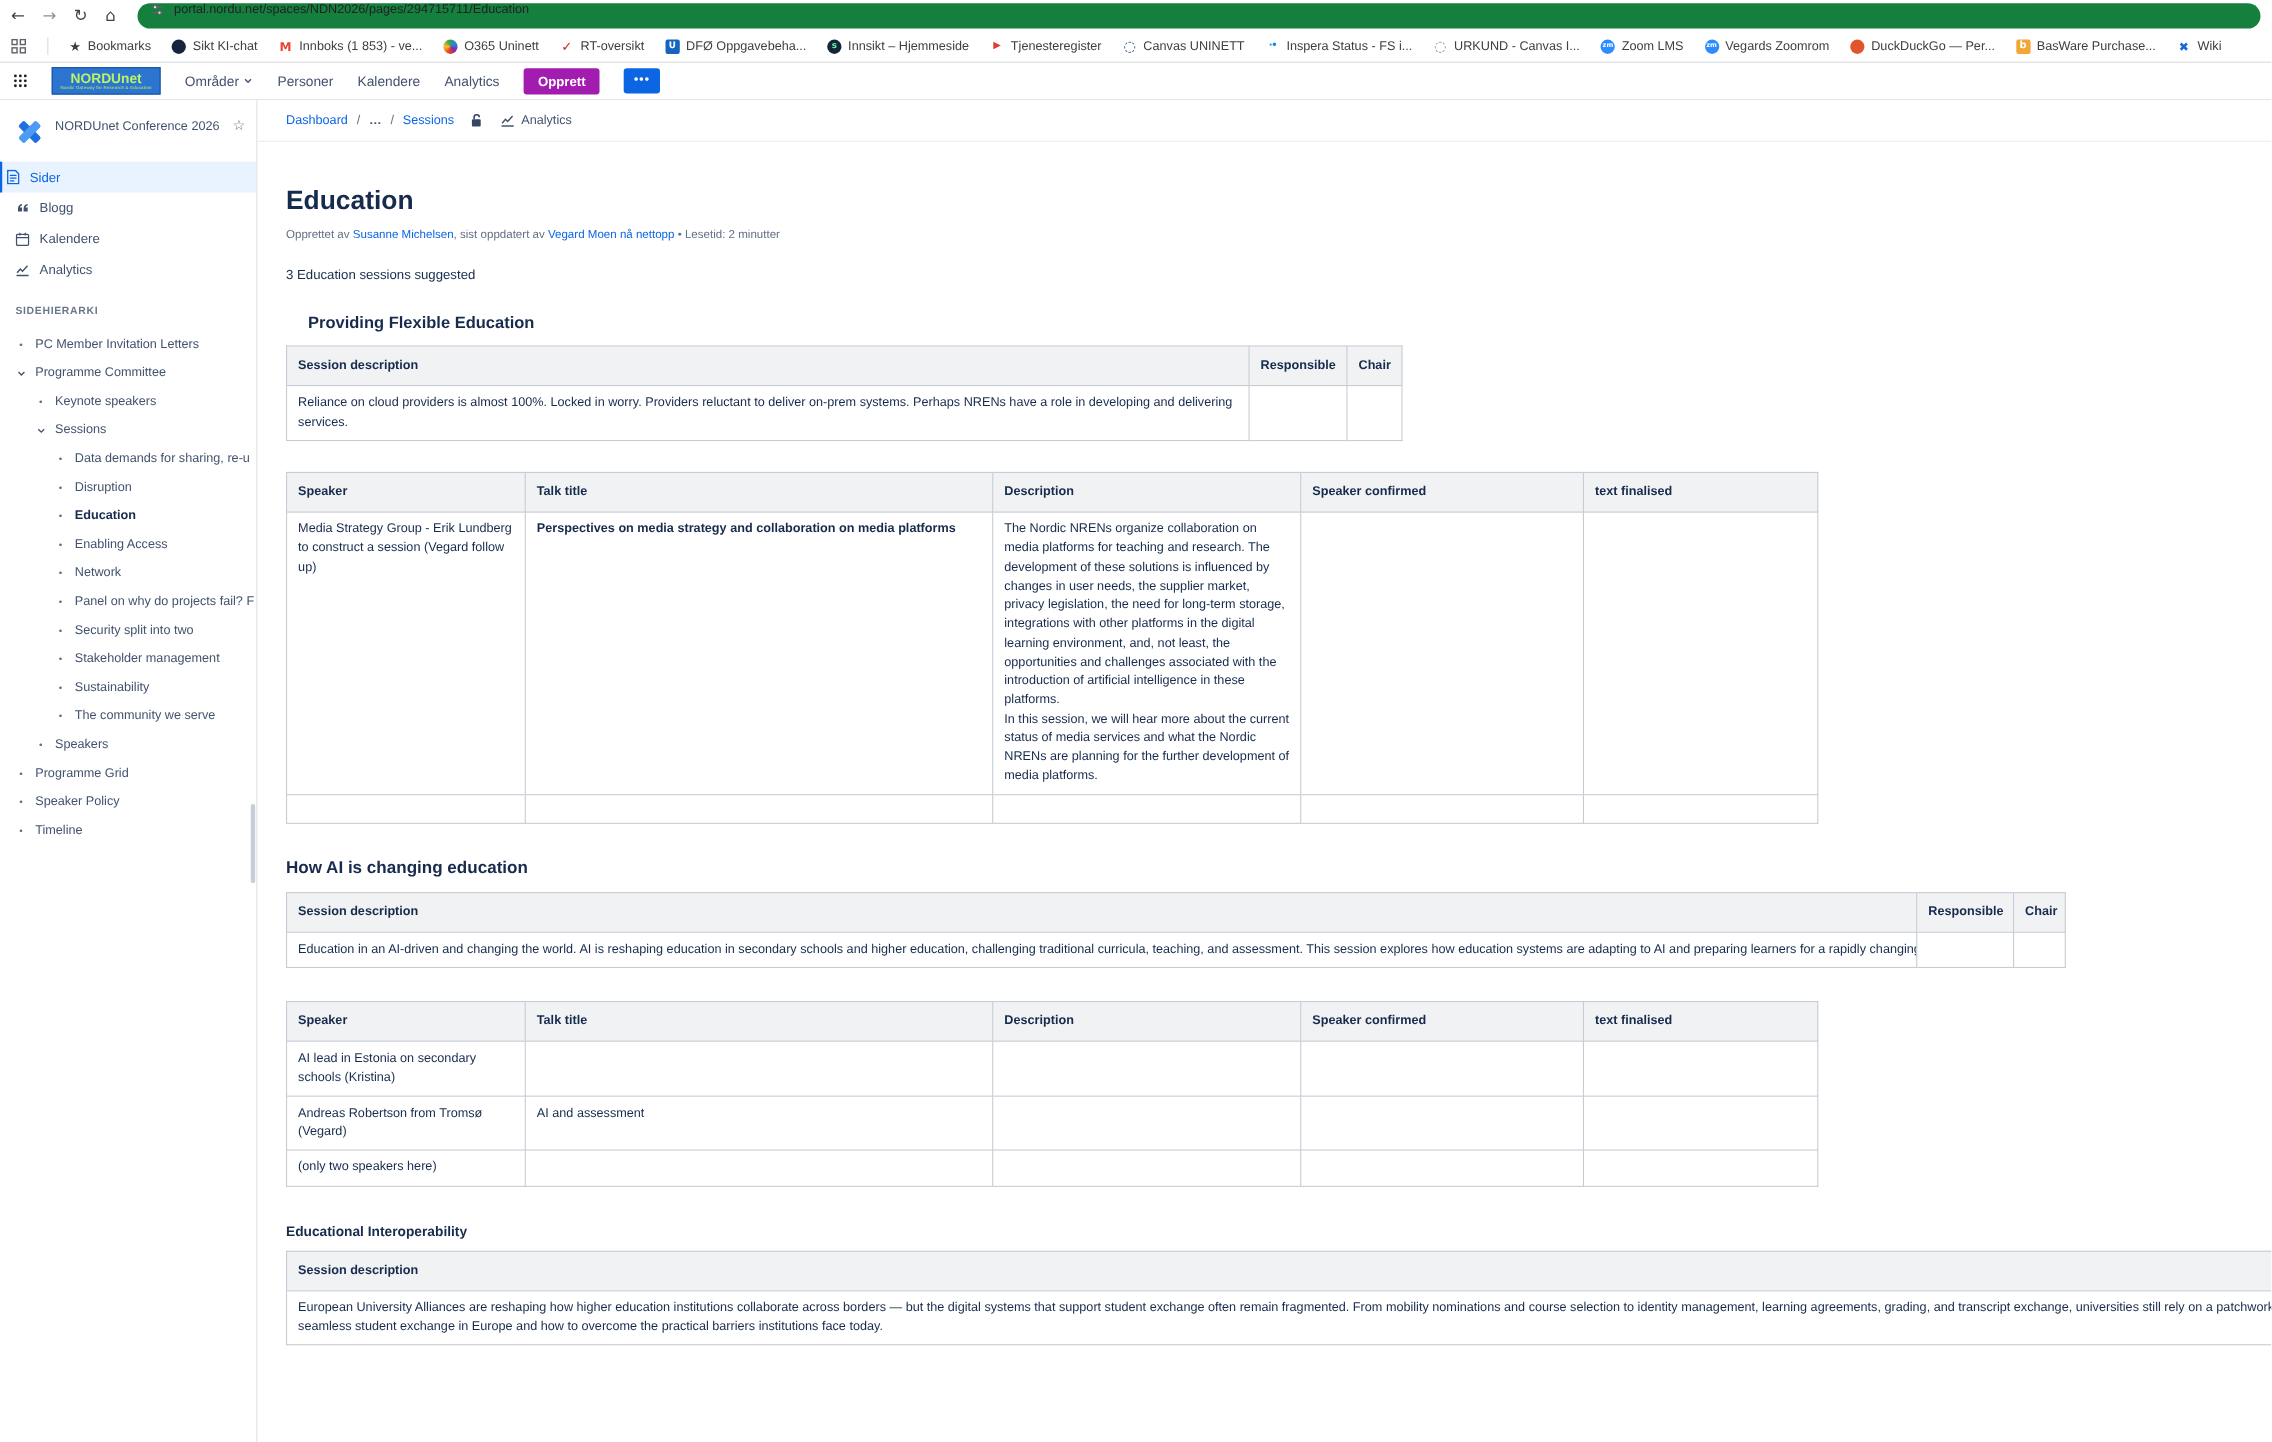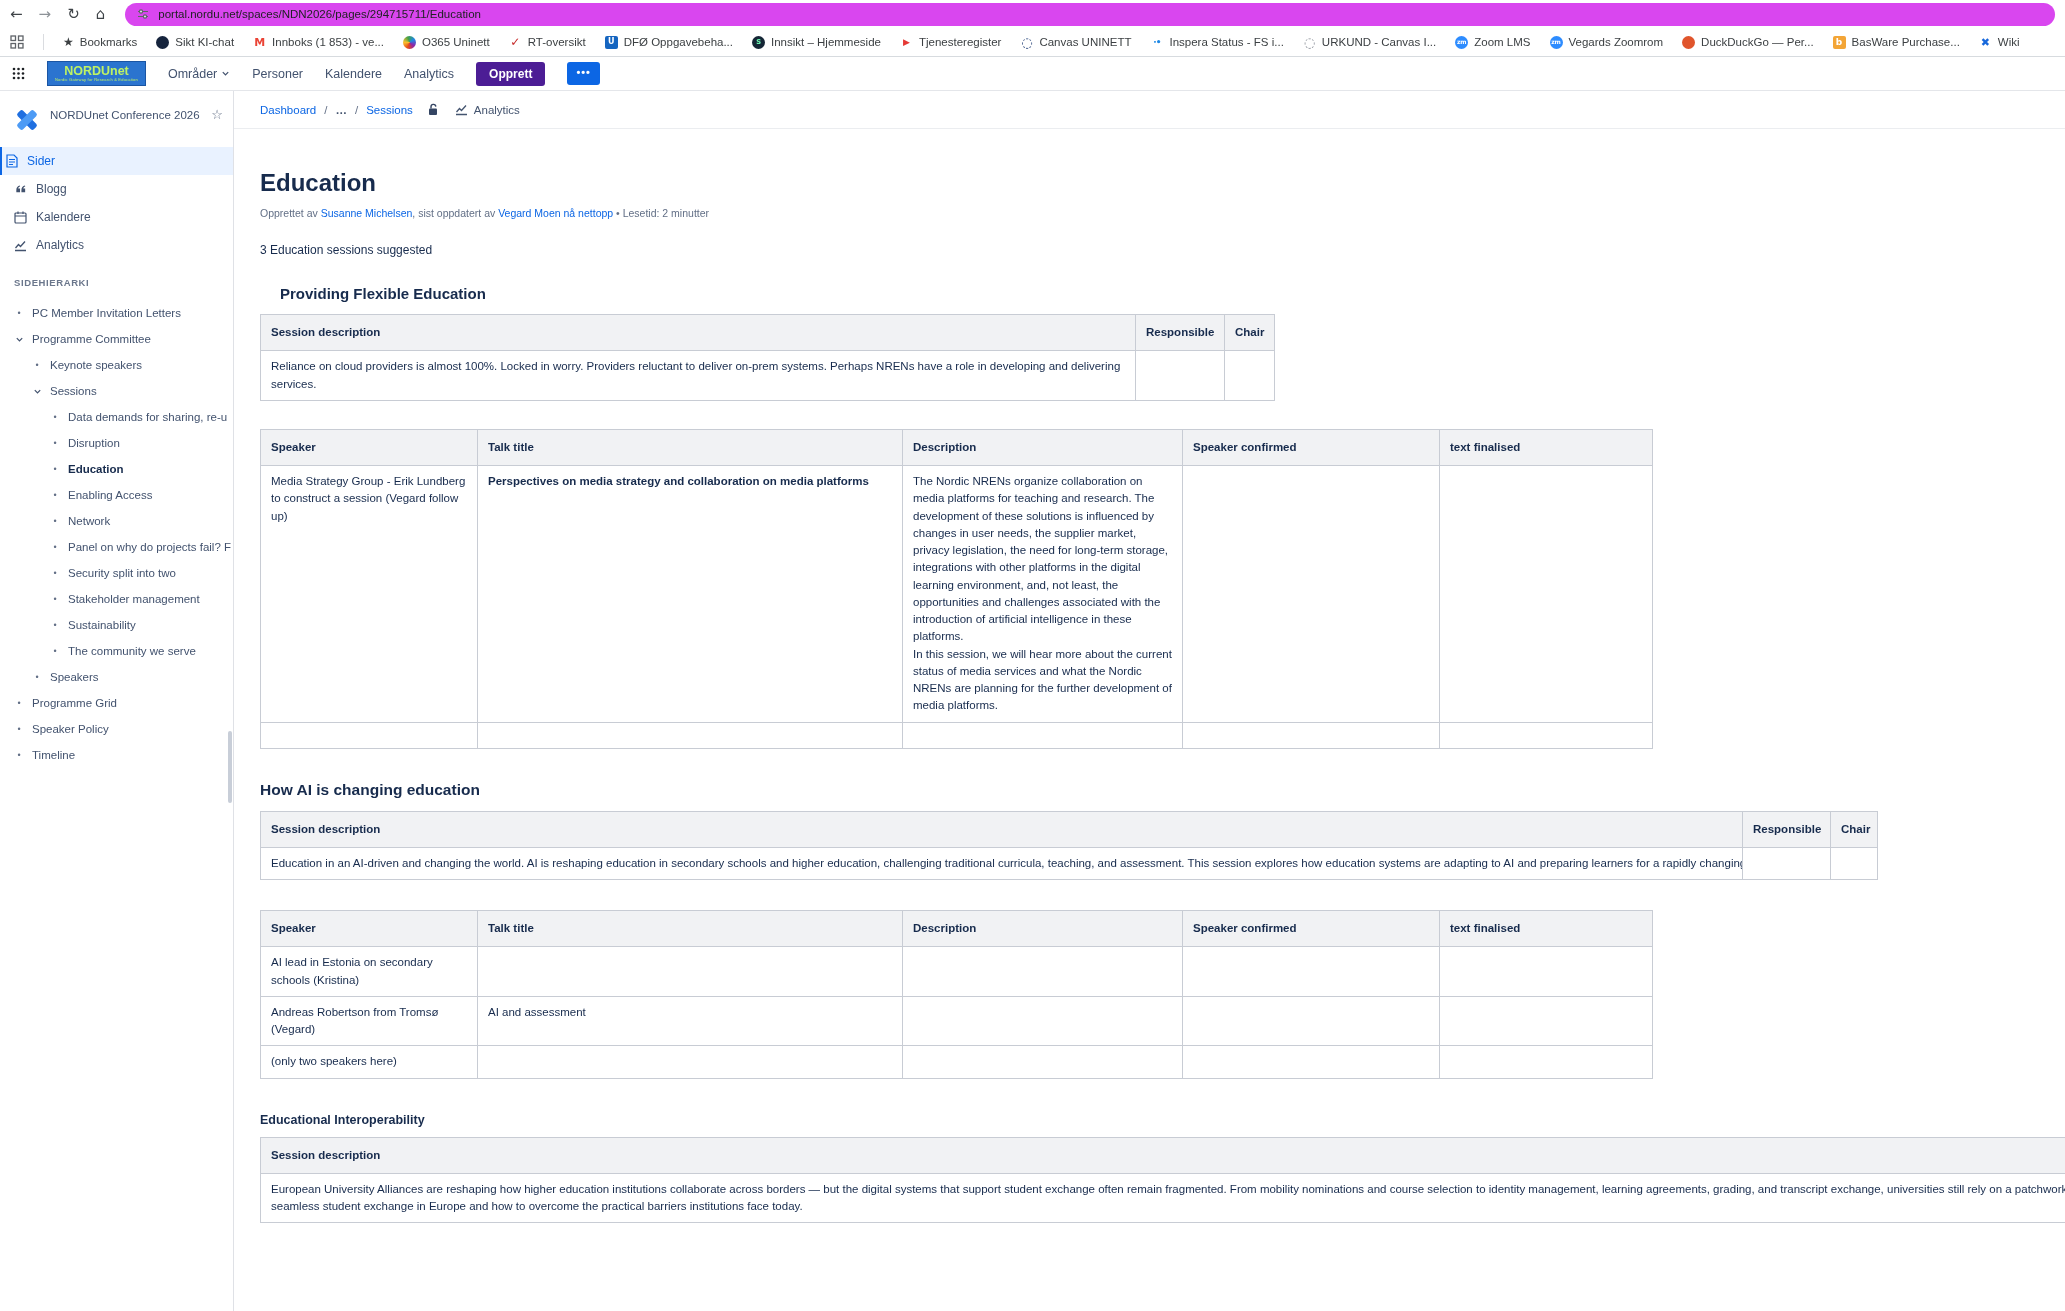--- a/index.html
+++ b/index.html
@@ -3,35 +3,35 @@
 <meta charset="utf-8">
 <style>
   * { margin:0; padding:0; box-sizing:border-box; }
   html,body { width:2065px; height:1311px; overflow:hidden; }
   body { font-family:"Liberation Sans","DejaVu Sans",sans-serif; background:#fff; color:#172b4d; }
 
   
   .toolbar { height:28px; display:flex; align-items:center; padding:0 10px; gap:16px; background:#fff; }
   .nav-ico { font-family:"DejaVu Sans",sans-serif; font-size:15px; color:#3f4448; line-height:1; cursor:default; }
   .nav-ico.fwd { color:#8d9297; }
-  .omnibox { flex:1; height:23px; background:#d946ef; border-radius:12px 12px 12px 12px; display:flex; align-items:center; gap:9px; padding:0 12px; margin-left:4px; }
+  .omnibox { flex:1; height:23px; background:#15803d; border-radius:12px 12px 12px 12px; display:flex; gap:9px; padding:0 12px; margin-left:4px; }
   .omnibox .url { font-size:11.5px; color:#202124; white-space:nowrap; }
 
   .bookmarks { height:29px; display:flex; align-items:center; gap:19px; padding:0 10px; border-bottom:1px solid #d7dbdf; font-size:11.5px; color:#3c4043; white-space:nowrap; }
   .bm { display:flex; align-items:center; gap:6px; }
   .fav { width:13px; height:13px; display:inline-flex; align-items:center; justify-content:center; border-radius:3px; font-weight:bold; flex:none; font-size:9px; line-height:1; font-family:"DejaVu Sans",sans-serif; }
   .bm-sep { width:1px; height:16px; background:#dadce0; flex:none; }
   .star-glyph { font-family:"DejaVu Sans",sans-serif; color:#3c4043; font-size:12px; }
 
   
   .appbar { height:34px; display:flex; align-items:center; gap:22px; padding:0 12px; border-bottom:1px solid #e4e6ea; }
   .brand { background:#2b74cf; color:#bef264; padding:3px 7px 2px; font-weight:bold; font-size:12.5px; line-height:1.05; text-align:center; border:1px solid #1a55a3; }
   .brand small { display:block; font-size:4px; font-weight:normal; letter-spacing:.2px; }
   .appnav-item { font-size:12.5px; color:#42526e; display:flex; align-items:center; gap:4px; cursor:default; }
-  .btn-create { background:#4c1d95; color:#fff; font-size:12px; font-weight:bold; padding:5px 13px; border-radius:3px; border:none; }
+  .btn-create { background:#a21caf; color:#fff; font-size:12px; font-weight:bold; padding:5px 13px; border-radius:3px; border:none; }
   .btn-more { background:#0c66e4; color:#fff; font-size:11px; font-weight:bold; padding:5px 9px 7px; border-radius:3px; border:none; letter-spacing:1px; line-height:1; }
 
   
   .workspace { display:flex; height:1220px; }
   .sidebar { width:234px; border-right:1px solid #dfe1e6; padding-top:12px; position:relative; flex:none; }
   .space-head { display:flex; gap:10px; padding:4px 10px 14px 14px; align-items:flex-start; }
   .space-name { font-size:11.5px; color:#42526e; line-height:1.4; flex:1; }
   .fav-star { font-family:"DejaVu Sans",sans-serif; font-size:13px; color:#626f86; }
   .side-item { display:flex; align-items:center; gap:9px; height:28px; padding:0 14px; font-size:12px; color:#42526e; }
   .side-item.active { background:#e9f2ff; color:#0c66e4; border-left:2px solid #0c66e4; padding-left:4px; }

